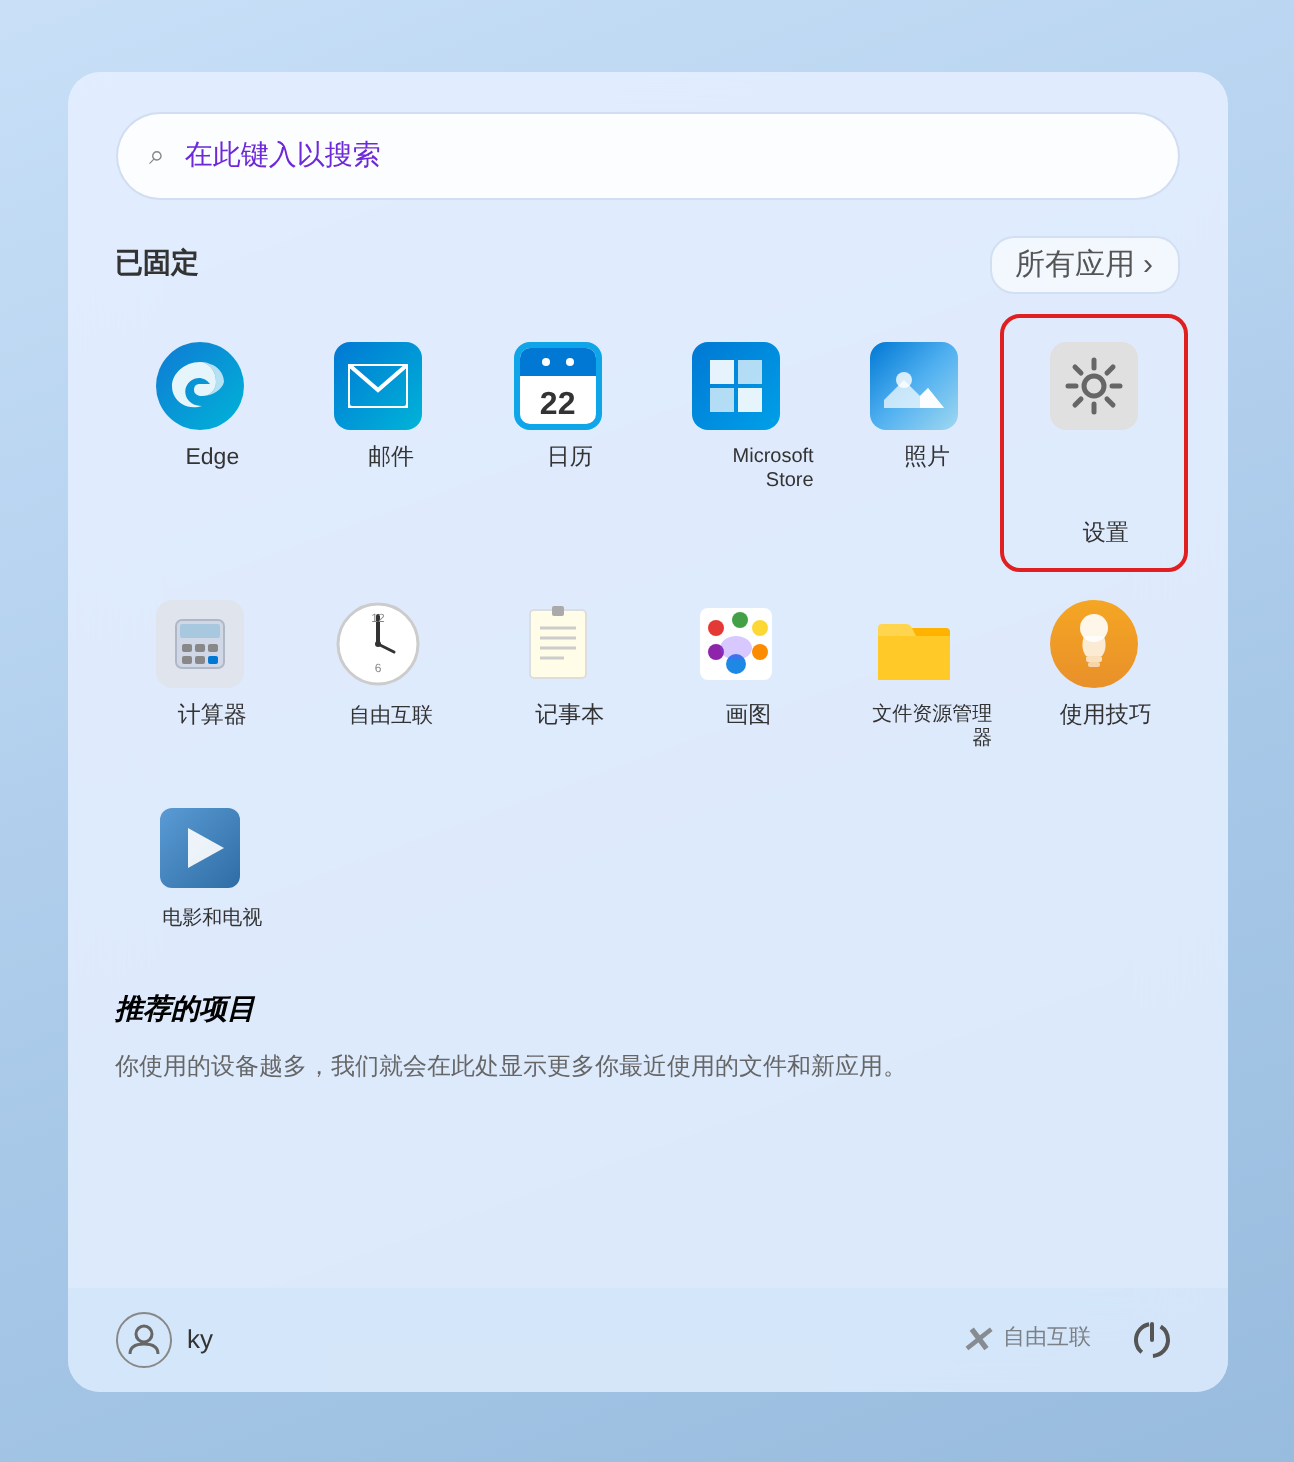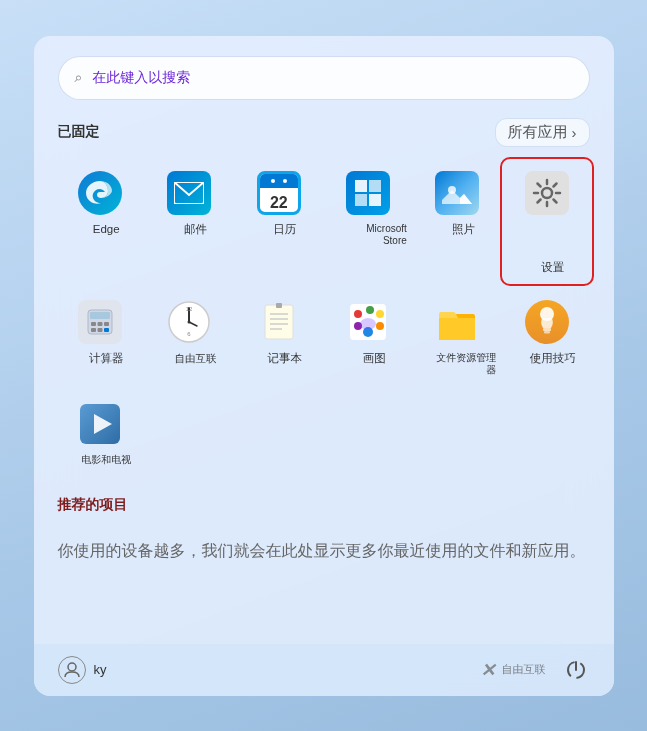--- a/index.html
+++ b/index.html
@@ -183,26 +183,27 @@
       color: #444;
     }
 
     .recommended-section {
       margin-top: 4px;
     }
 
     .recommended-title {
       font-size: 14px;
       font-weight: 600;
-      color: #7f1d1d;
-      margin-bottom: 24px;
+      color: #000000;
+      margin-bottom: 10px;
+      font-style: italic;
     }
 
     .recommended-empty {
-      font-size: 16px;
+      font-size: 12px;
       color: #666;
       line-height: 1.6;
     }
 
     .taskbar-bottom {
       position: absolute;
       bottom: 0;
       left: 0;
       right: 0;
       height: 52px;

